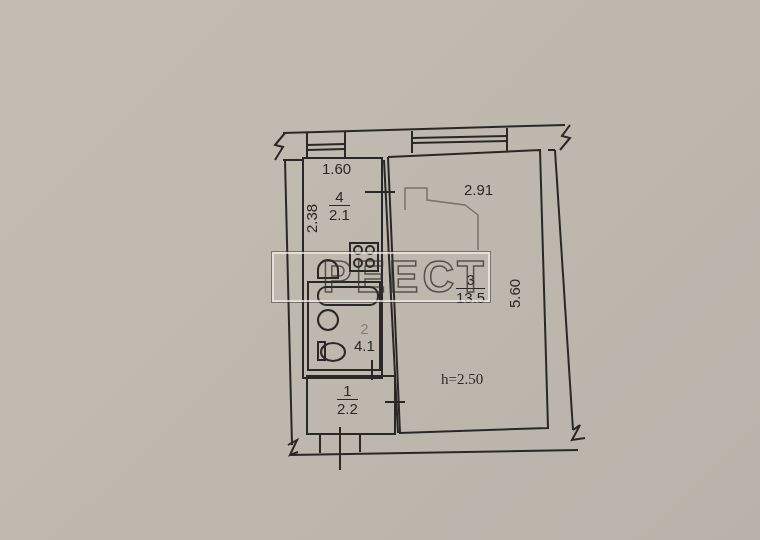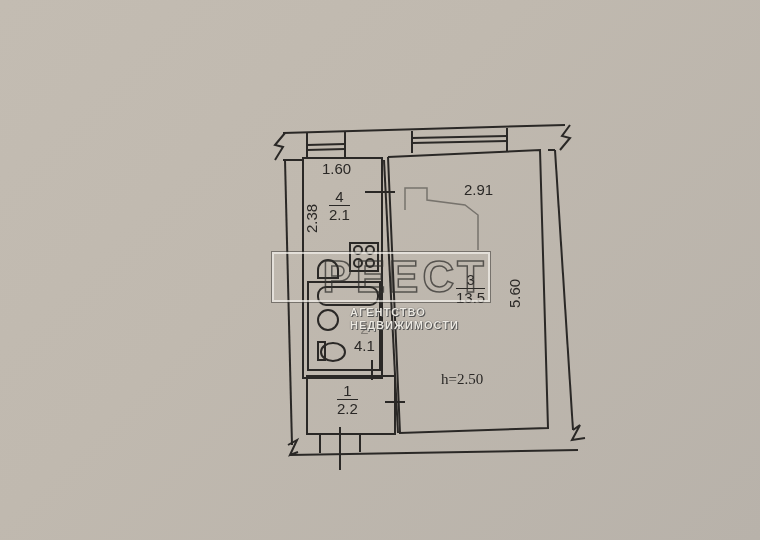--- a/index.html
+++ b/index.html
@@ -112,17 +112,13 @@
   <div class="lbl room" style="left:354px; top:320px;">
     <span class="num" style="border:none;opacity:0.4;">2</span>
     <span class="area">4.1</span>
   </div>
   <div class="lbl room" style="left:337px; top:382px;">
     <span class="num">1</span>
     <span class="area">2.2</span>
   </div>
 
   <div class="wm-brand">РЕЕСТ</div>
-  <div class="wm-sub">
-    <div>АГЕНТСТВО</div>
-    <div>НЕДВИЖИМОСТИ</div>
-  </div>
 </div>
 
 </body></html>

